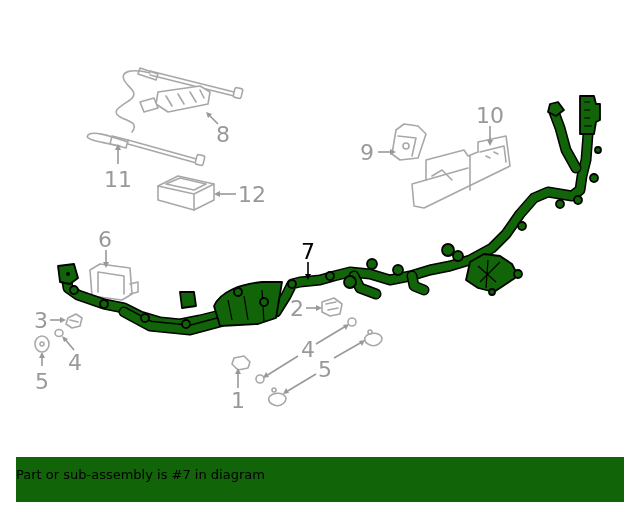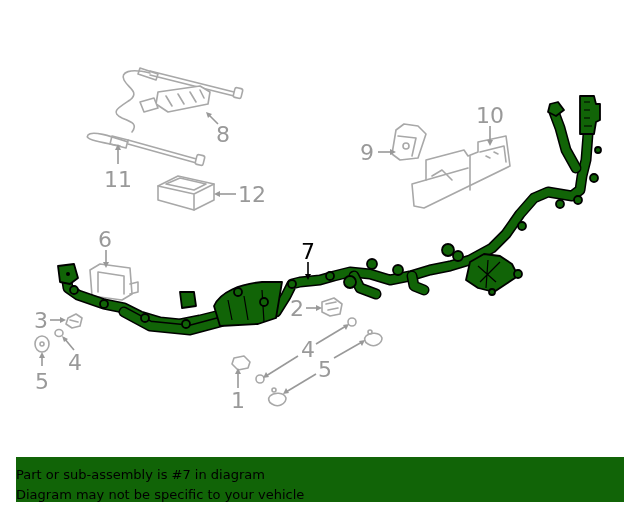--- a/index.html
+++ b/index.html
@@ -200,14 +200,13 @@
     <text class="callout" x="35" y="389">5</text>
     <text class="callout" x="290" y="316">2</text>
     <text class="callout" x="301" y="357">4</text>
     <text class="callout" x="318" y="377">5</text>
     <text class="callout" x="231" y="408">1</text>
   </g>
 </svg>
 
 <div id="banner">
   <div>Part or sub-assembly is #7 in diagram</div>
-  <div>Diagram may not be specific to your vehicle</div>
 </div>
 
 </body></html>

